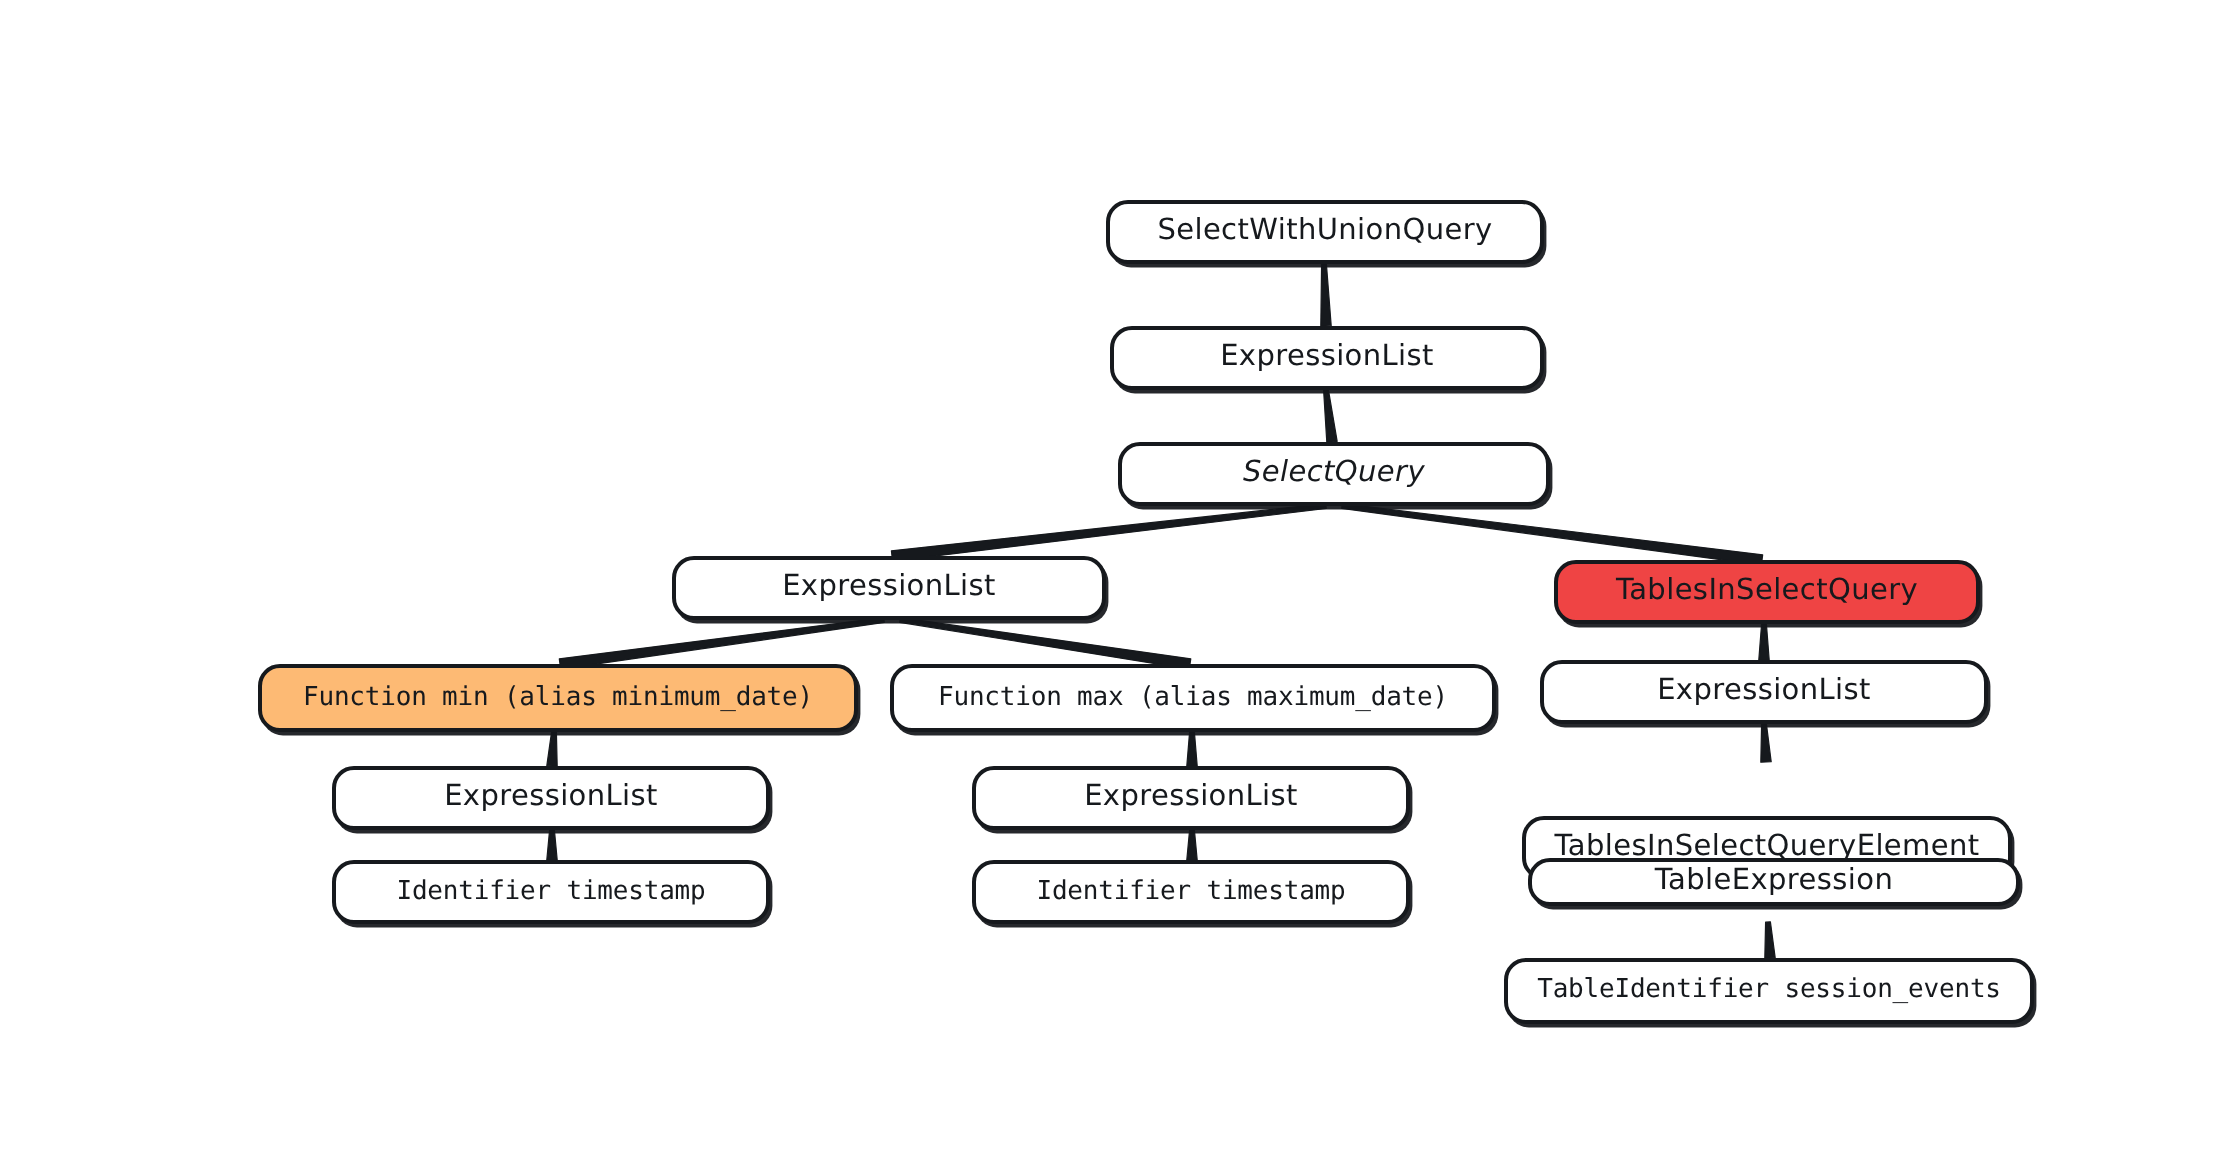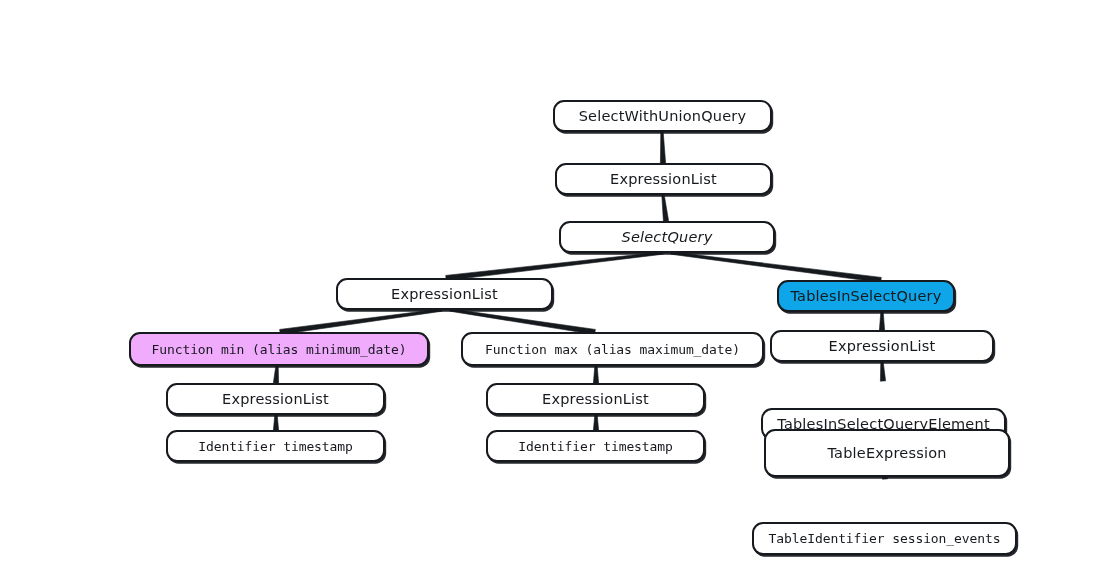--- a/index.html
+++ b/index.html
@@ -85,47 +85,47 @@
       </div>
       <div class="node" style="left: 555px; top: 163px; width: 217px; height: 32px; border-color: rgb(22, 25, 29); background: rgb(255, 255, 255);">
         <span class="node-label">ExpressionList</span>
       </div>
       <div class="node" style="left: 559px; top: 221px; width: 216px; height: 32px; border-color: rgb(22, 25, 29); background: rgb(255, 255, 255); font-style: italic;">
         <span class="node-label">SelectQuery</span>
       </div>
       <div class="node" style="left: 336px; top: 278px; width: 217px; height: 32px; border-color: rgb(22, 25, 29); background: rgb(255, 255, 255);">
         <span class="node-label">ExpressionList</span>
       </div>
-      <div class="node" style="left: 777px; top: 280px; width: 178px; height: 32px; border-color: rgb(22, 25, 29); background: #0ea5e9;">
+      <div class="node" style="left: 777px; top: 280px; width: 213px; height: 32px; border-color: rgb(22, 25, 29); background: #ef4444;">
         <span class="node-label">TablesInSelectQuery</span>
       </div>
-      <div class="node mono" style="left: 129px; top: 332px; width: 300px; height: 34px; border-color: rgb(22, 25, 29); background: #f0abfc;">
+      <div class="node mono" style="left: 129px; top: 332px; width: 300px; height: 34px; border-color: rgb(22, 25, 29); background: #fdba74;">
         <span class="node-label">Function min (alias minimum_date)</span>
       </div>
-      <div class="node mono" style="left: 461px; top: 332px; width: 303px; height: 34px; border-color: rgb(22, 25, 29); background: rgb(255, 255, 255);">
+      <div class="node mono" style="left: 445px; top: 332px; width: 303px; height: 34px; border-color: rgb(22, 25, 29); background: rgb(255, 255, 255);">
         <span class="node-label">Function max (alias maximum_date)</span>
       </div>
       <div class="node" style="left: 770px; top: 330px; width: 224px; height: 32px; border-color: rgb(22, 25, 29); background: rgb(255, 255, 255);">
         <span class="node-label">ExpressionList</span>
       </div>
       <div class="node" style="left: 166px; top: 383px; width: 219px; height: 32px; border-color: rgb(22, 25, 29); background: rgb(255, 255, 255);">
         <span class="node-label">ExpressionList</span>
       </div>
       <div class="node" style="left: 486px; top: 383px; width: 219px; height: 32px; border-color: rgb(22, 25, 29); background: rgb(255, 255, 255);">
         <span class="node-label">ExpressionList</span>
       </div>
       <div class="node" style="left: 761px; top: 381px; width: 245px; height: 32px; border-color: rgb(22, 25, 29); background: rgb(255, 255, 255); margin-top: 27px;">
         <span class="node-label">TablesInSelectQueryElement</span>
       </div>
       <div class="node mono" style="left: 166px; top: 430px; width: 219px; height: 32px; border-color: rgb(22, 25, 29); background: rgb(255, 255, 255);">
         <span class="node-label">Identifier timestamp</span>
       </div>
       <div class="node mono" style="left: 486px; top: 430px; width: 219px; height: 32px; border-color: rgb(22, 25, 29); background: rgb(255, 255, 255);">
         <span class="node-label">Identifier timestamp</span>
       </div>
-      <div class="node" style="left: 764px; top: 429px; width: 246px; height: 48px; border-color: rgb(22, 25, 29); background: rgb(255, 255, 255);">
+      <div class="node" style="left: 764px; top: 429px; width: 246px; height: 24px; border-color: rgb(22, 25, 29); background: rgb(255, 255, 255);">
         <span class="node-label">TableExpression</span>
       </div>
-      <div class="node mono" style="left: 752px; top: 479px; width: 265px; height: 33px; border-color: rgb(22, 25, 29); background: rgb(255, 255, 255); margin-top: 43px;">
+      <div class="node mono" style="left: 752px; top: 479px; width: 265px; height: 33px; border-color: rgb(22, 25, 29); background: rgb(255, 255, 255);">
         <span class="node-label">TableIdentifier session_events</span>
       </div>
     </div>
 </div>
 
 </body></html>

